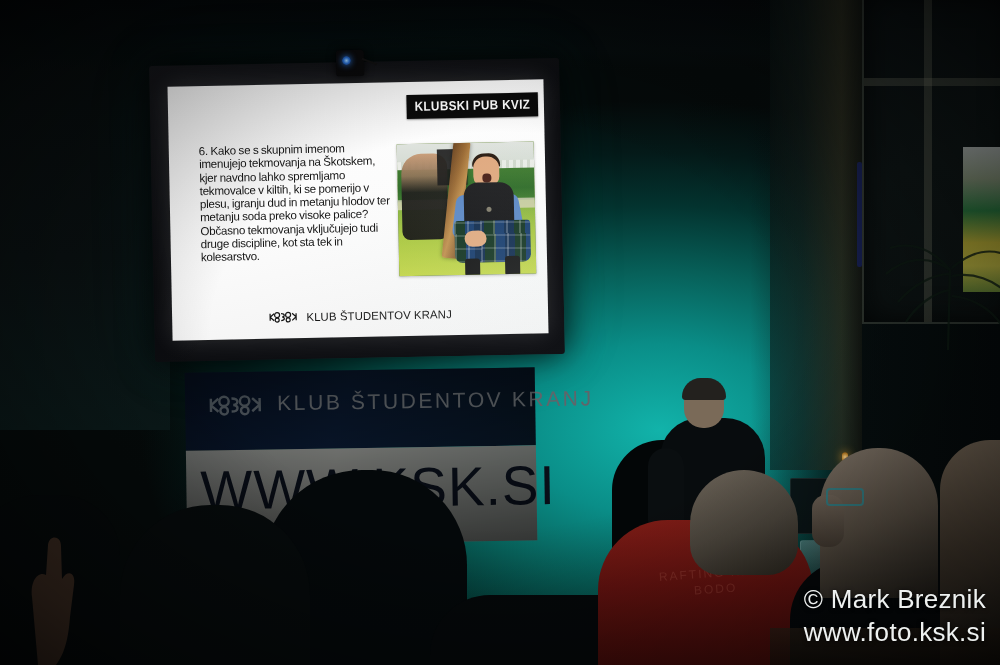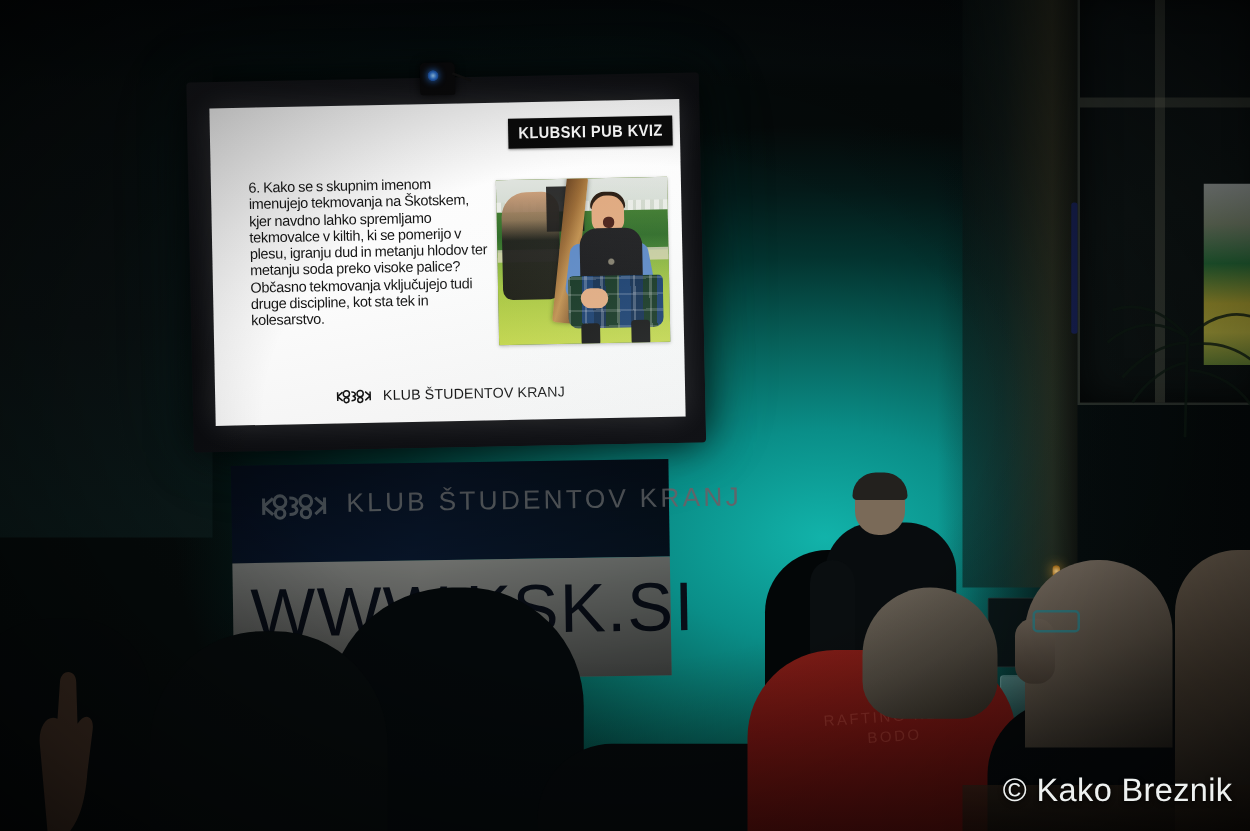--- a/index.html
+++ b/index.html
@@ -283,16 +283,17 @@
   <div class="bald-body"></div>
   <div class="bald"></div>
   <div class="hand-face"></div>
   <div class="glasses"></div>
   <div class="woman-r"></div>
   <div class="table"></div>
 
   <div class="wall-vign"></div>
 
   <div class="wm">
-    <div>© Kako Breznik</div>
+    <div>© Mark Breznik</div>
+    <div>www.foto.ksk.si</div>
   </div>
 
 </div>
 
 </body></html>

